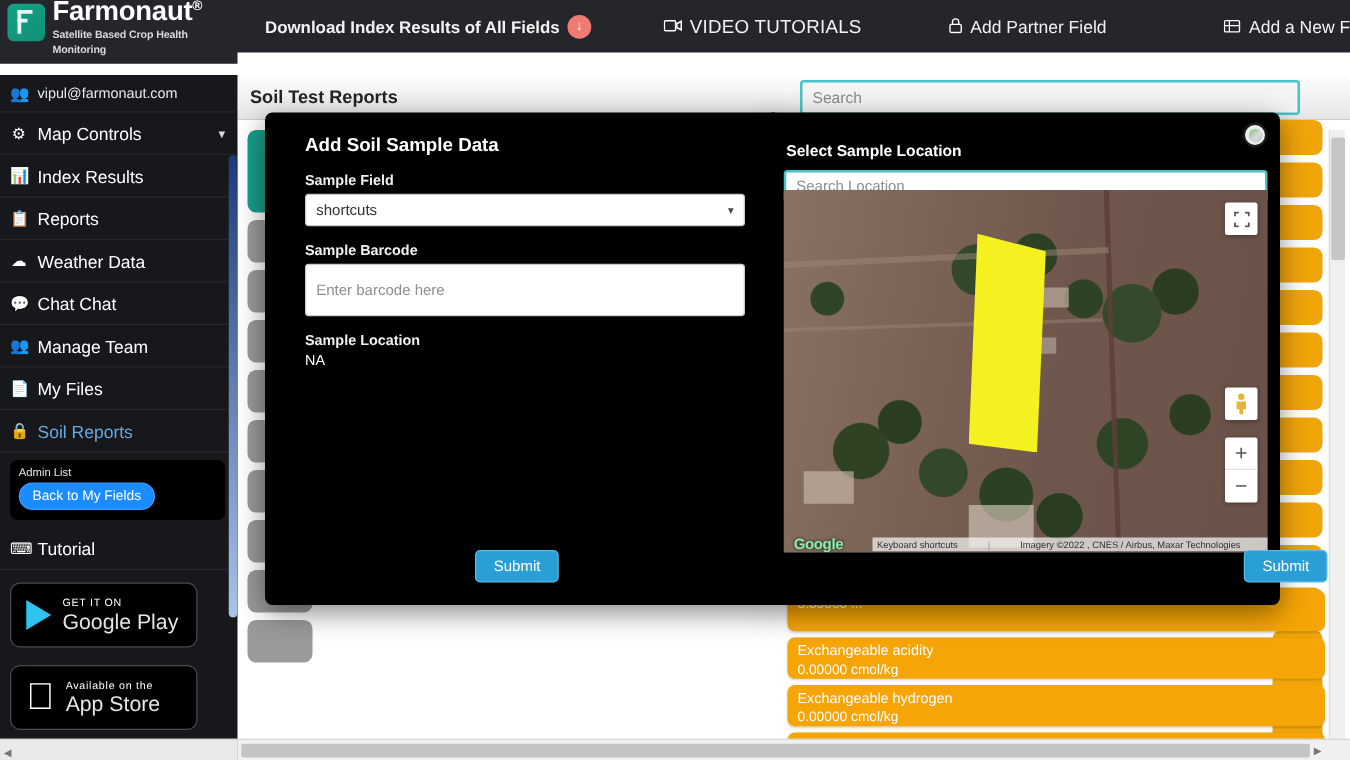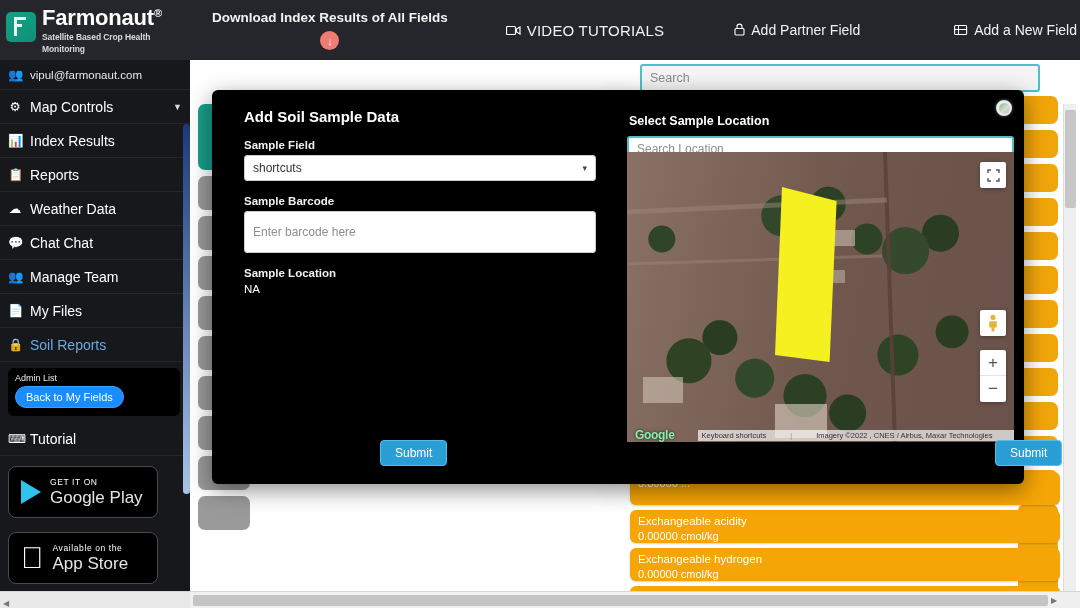--- a/index.html
+++ b/index.html
@@ -6,23 +6,23 @@
   html, body {
     width: 1080px; height: 608px;
     overflow: hidden;
     font-family: "Liberation Sans", sans-serif;
     background: #ffffff;
   }
   .app { position: relative; width: 1080px; height: 608px; overflow: hidden; }
 
   
   .topbar {
-    position: absolute; top: 0; left: 0; width: 1080px; height: 60px;
+    position: absolute; top: 0; left: 0; width: 1080px; height: 42px;
     background: #25262b;
-    display: flex; align-items: flex-end;
+    display: flex; align-items: center;
     z-index: 40;
   }
   .brand {
     width: 190px; height: 60px; background: #25262b;
     display: flex; align-items: center; padding-left: 6px;
     position: relative; flex: 0 0 190px;
   }
   .brand-logo {
     width: 30px; height: 30px; border-radius: 5px;
     background: linear-gradient(145deg,#16a085,#109177);
@@ -52,21 +52,21 @@
   .brand-tag {
     color: #d8d9dc; font-size: 8.5px; font-weight: bold; line-height: 12px;
     letter-spacing: -0.1px;
   }
   .nav-items { display: flex; align-items: center; flex: 1; height: 60px; }
   .nav-item {
     color: #f2f2f3; font-size: 13.5px; font-weight: bold;
     display: flex; align-items: center; gap: 6px; cursor: pointer;
     white-space: nowrap;
   }
-  .nav-download { margin-left: 22px; flex-direction: column; }
+  .nav-download { margin-left: 22px; }
   .dl-badge {
     width: 19px; height: 19px; border-radius: 50%;
     background: #ef7b72; display: inline-flex; align-items: center;
     justify-content: center; color: #fff; font-size: 11px;
   }
   .nav-video { margin-left: 58px; font-weight: normal; font-size: 15px; letter-spacing: 0.2px;}
   .nav-partner { margin-left: 70px; font-weight: normal; font-size: 14px;}
   .nav-newfield { margin-left: 58px; font-weight: normal; font-size: 14px; padding-left: 36px;}
   .ico { display: inline-block; line-height: 1; }
 
@@ -450,20 +450,26 @@
         <span class="store-sub" style="display:block">Available on the</span>
         <span class="store-main" style="display:block">App Store</span>
       </span>
     </div>
 
     <div class="side-scrollbar"></div>
   </div>
 
   <div class="content">
 
+    <div class="content-head">
+      <div class="content-title">Soil Test Reports</div>
+      <div class="add-circle">
+          <span>+</span>
+        </div>
+    </div>
 
     <div class="search-box">
       <span>Search</span>
     </div>
 
     <div class="left-cards">
       <div class="lcard teal"></div>
       <div class="lcard"></div>
       <div class="lcard"></div>
       <div class="lcard"></div>

